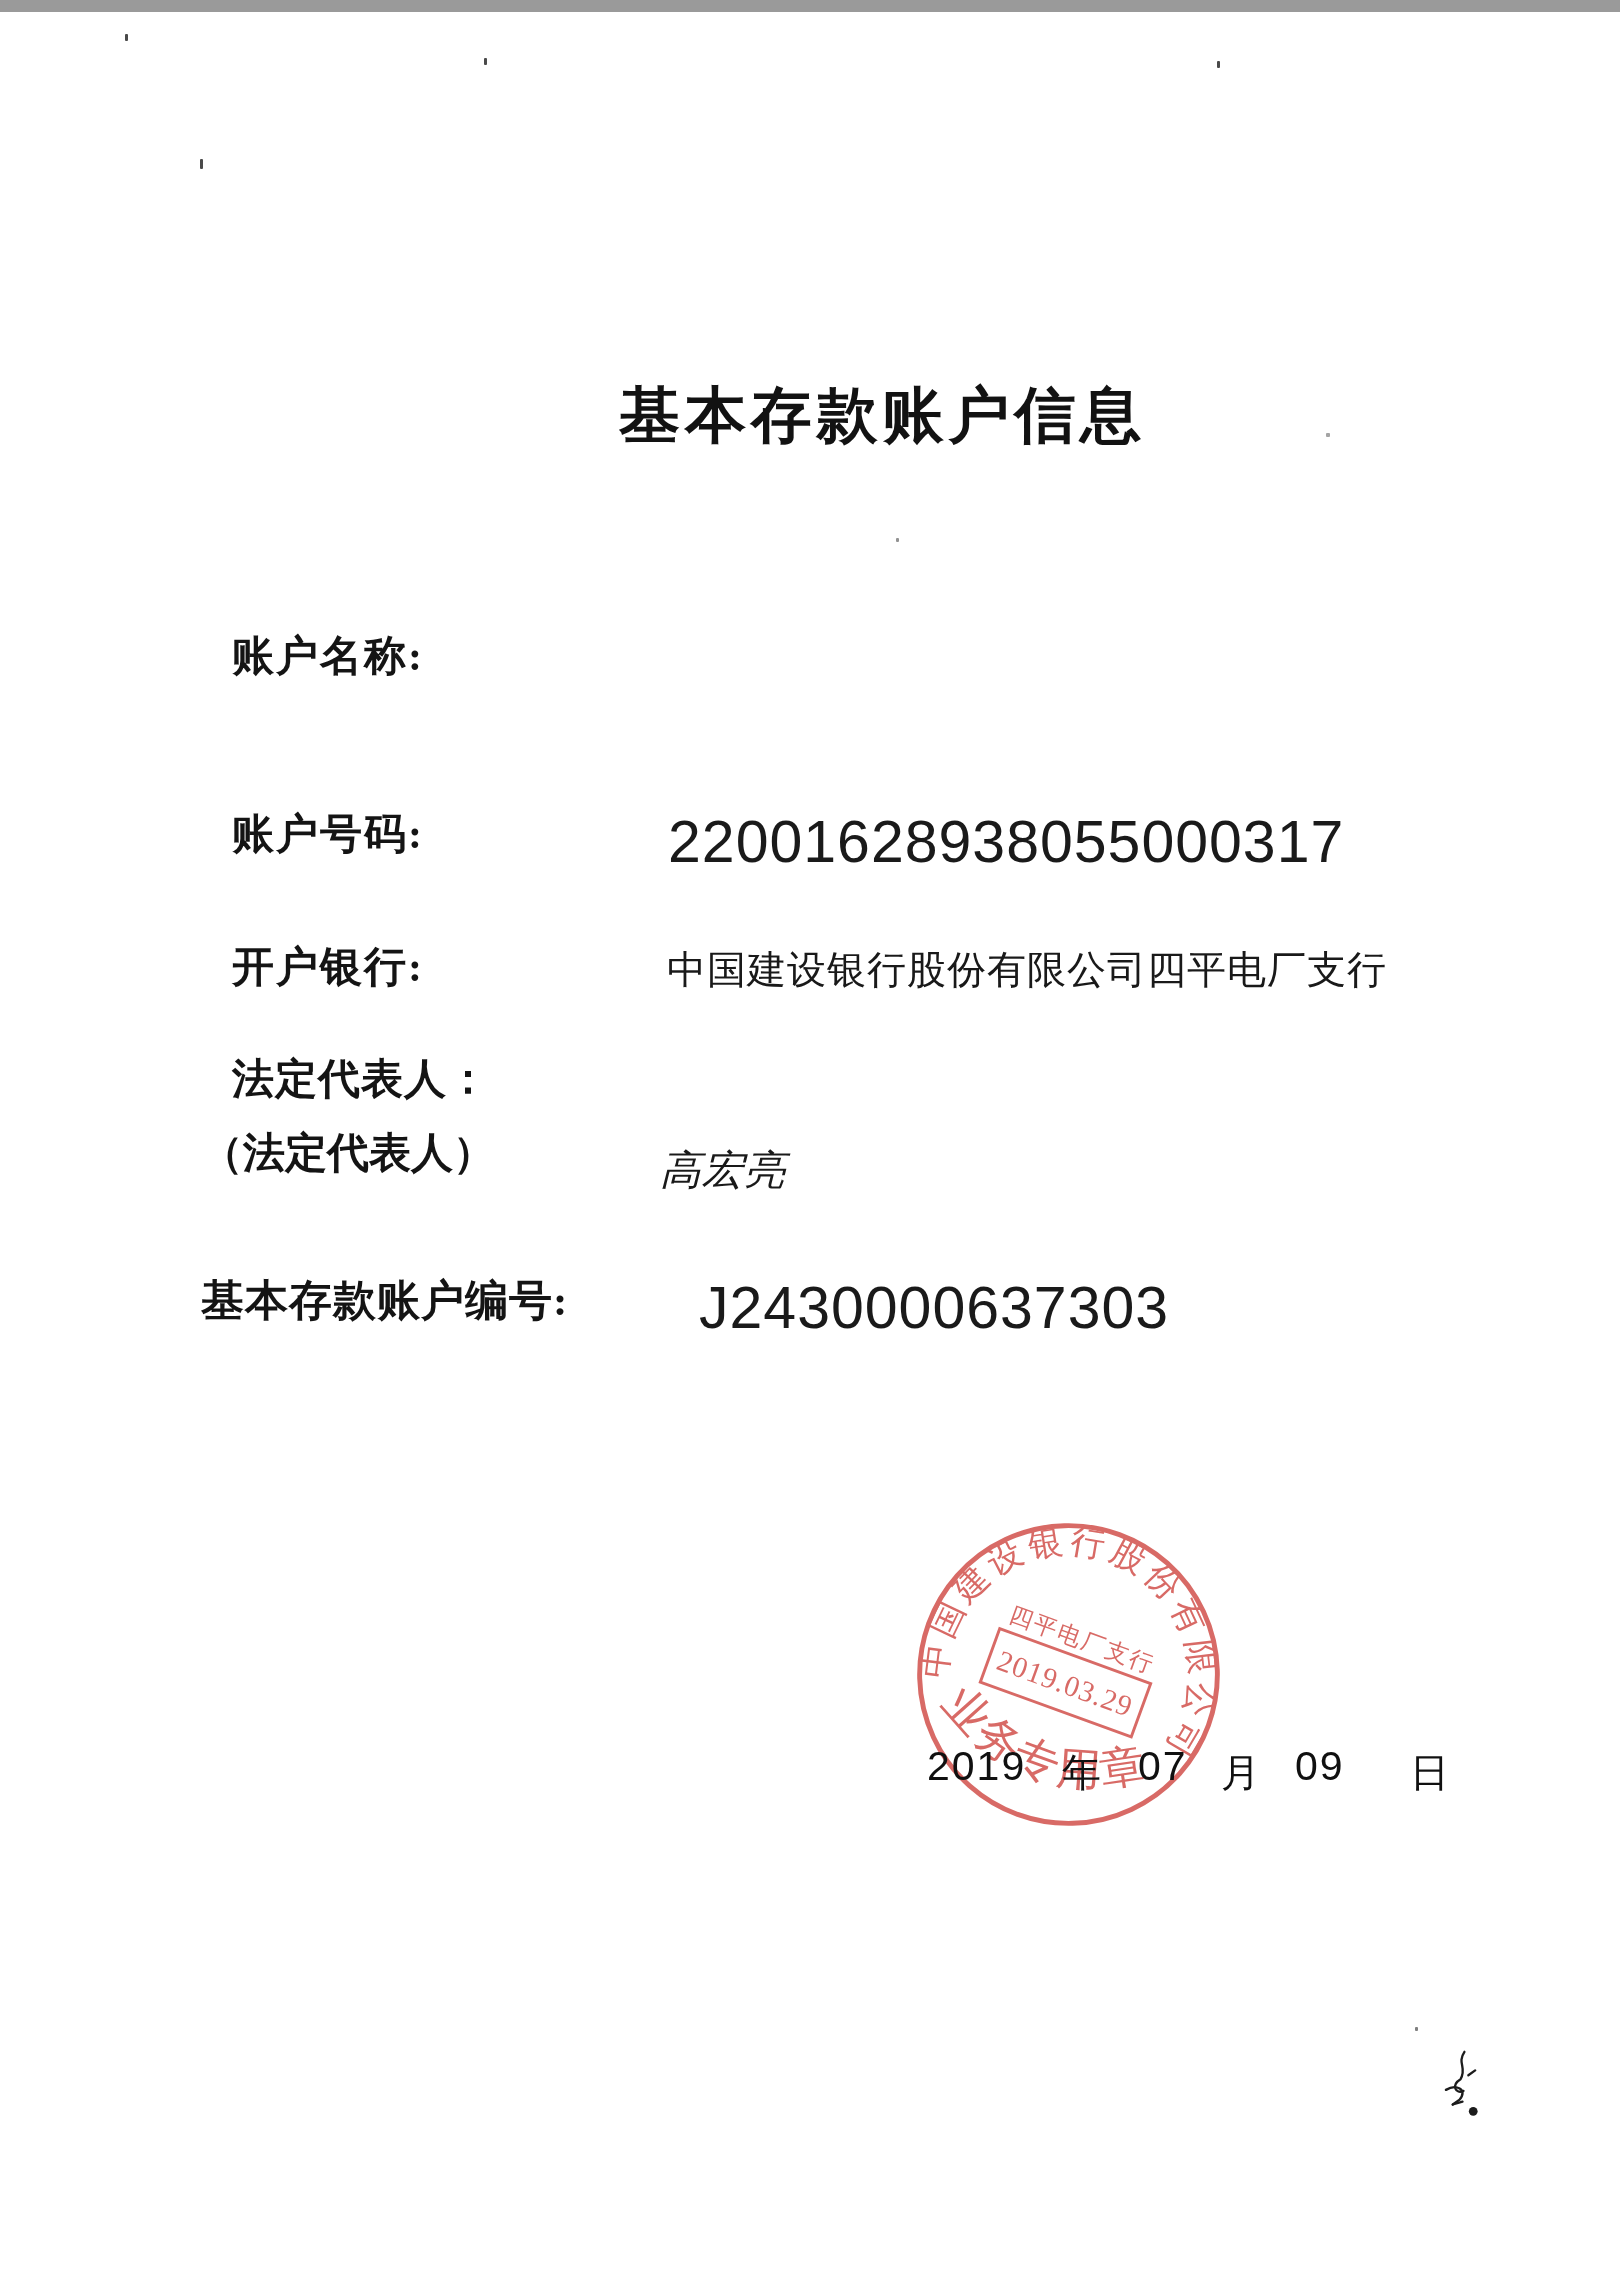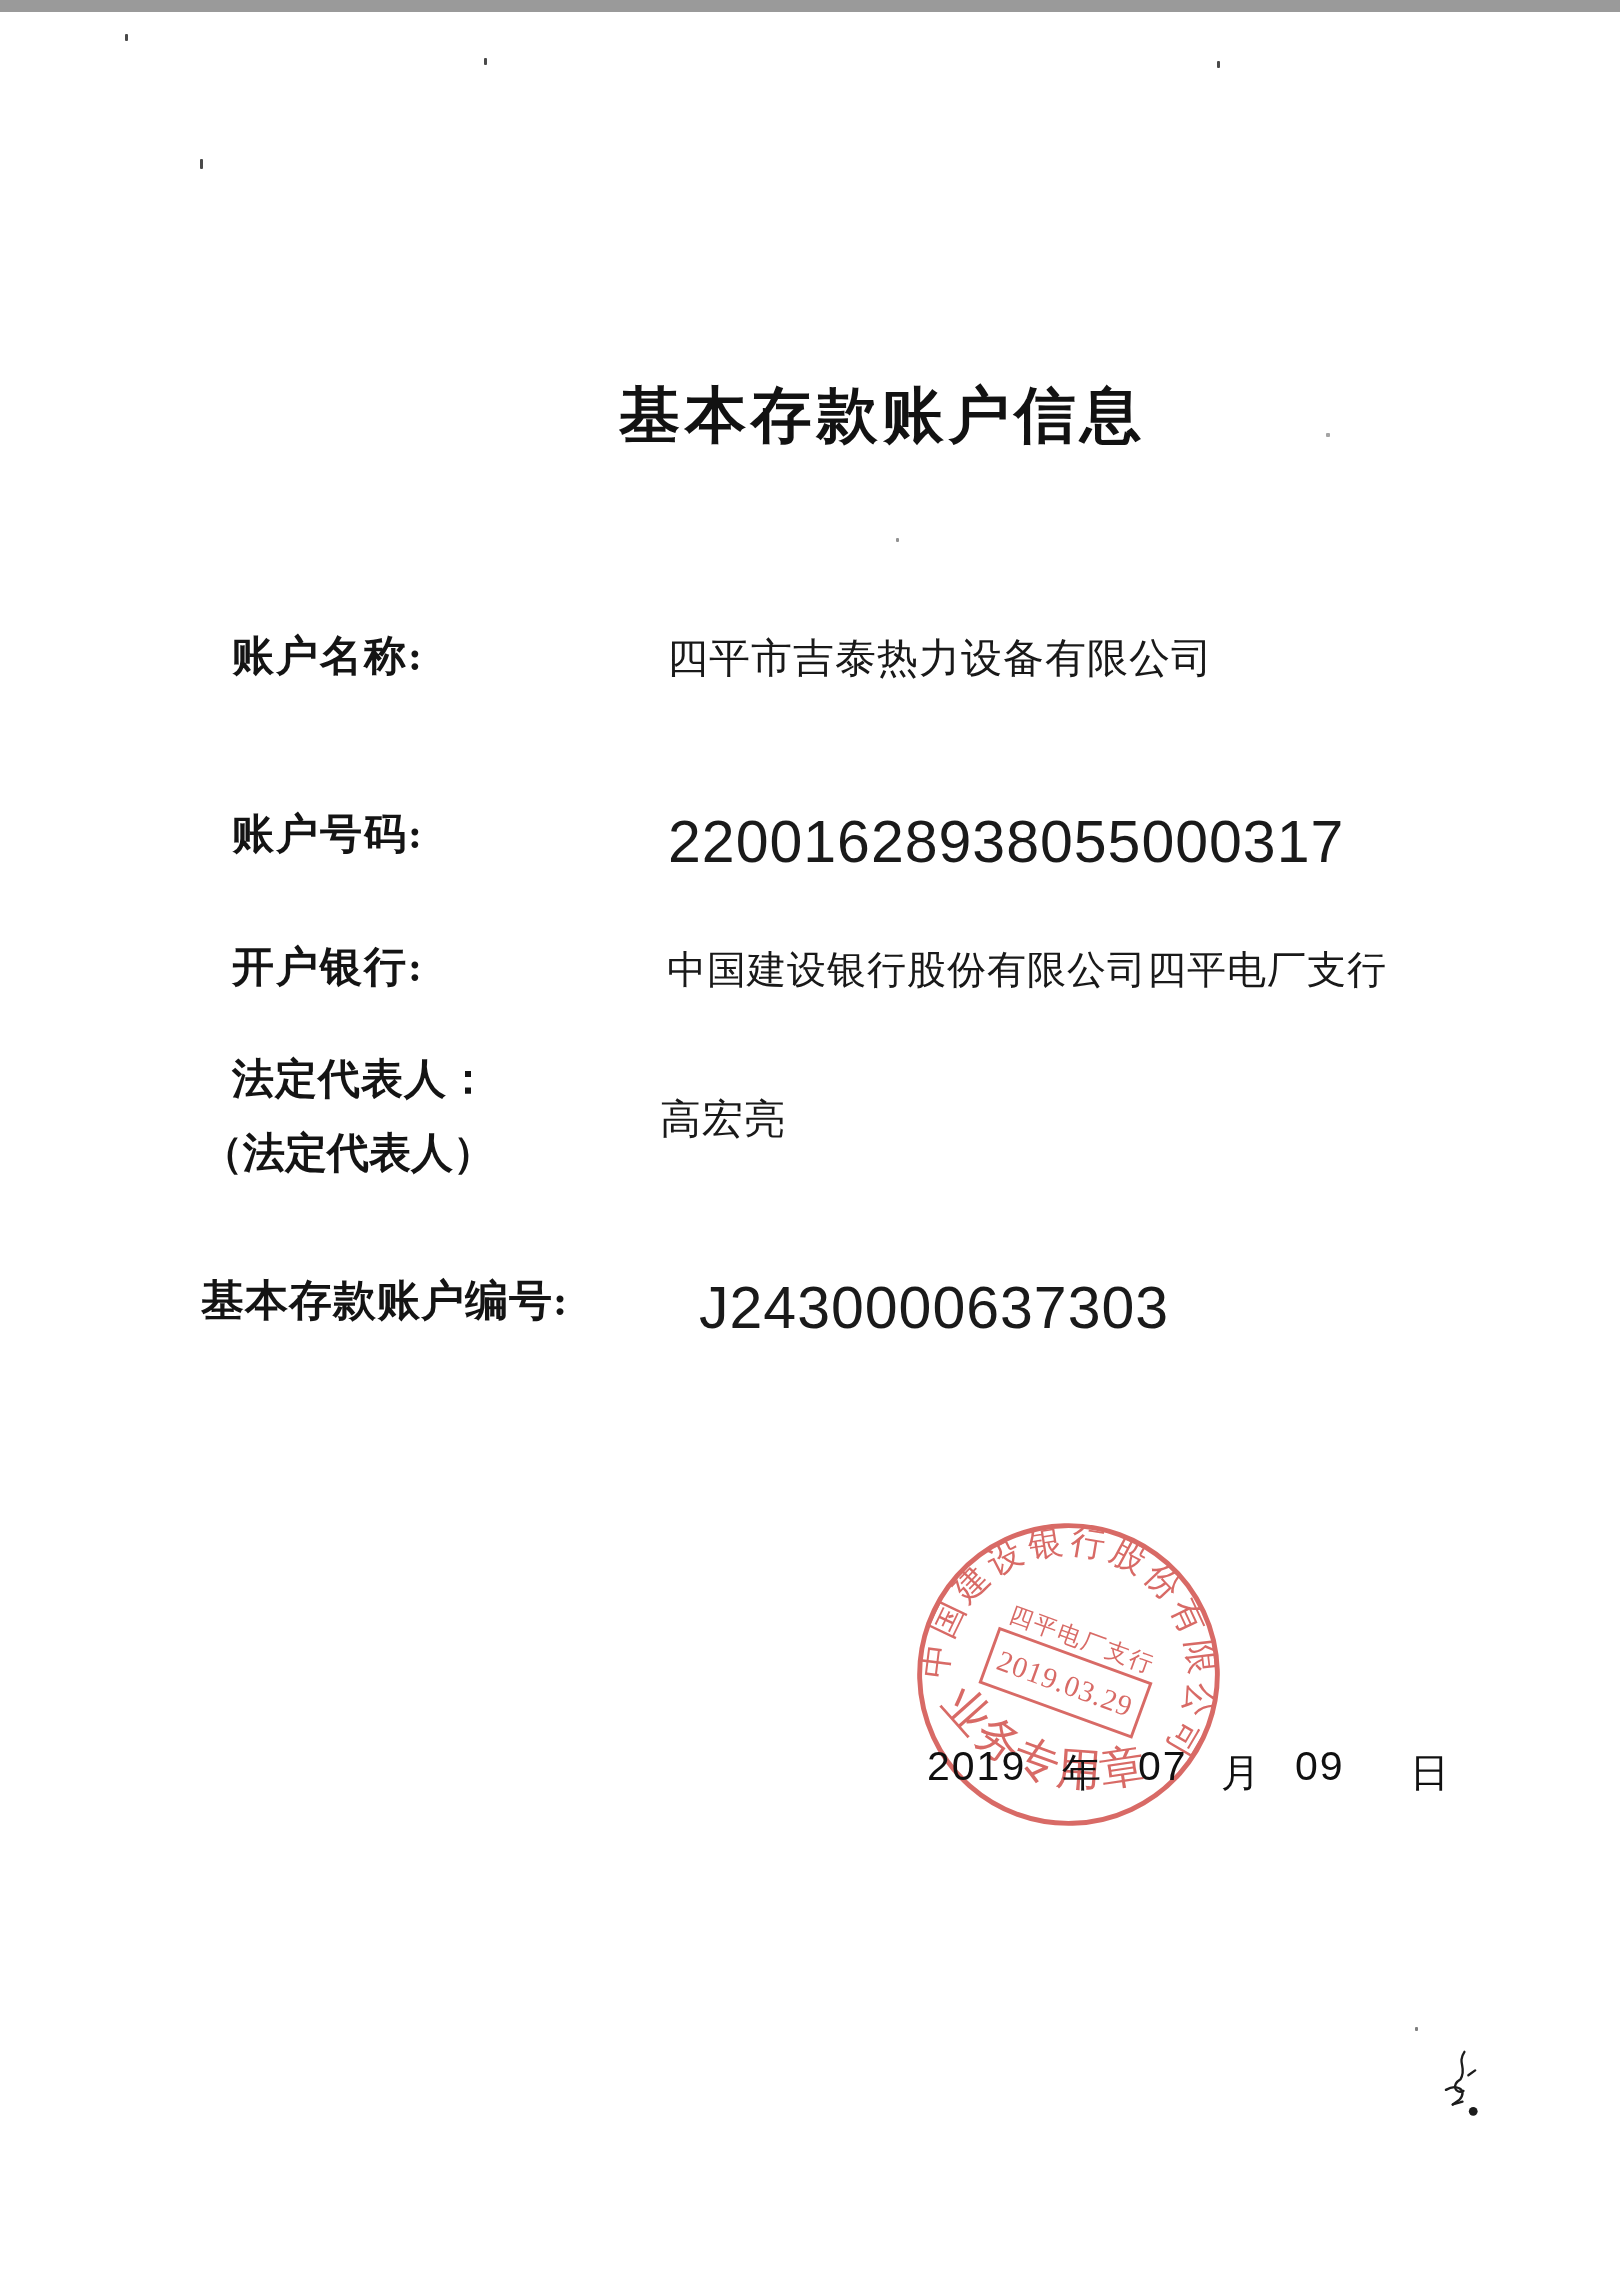--- a/index.html
+++ b/index.html
@@ -33,21 +33,21 @@
   }
 
   .f1-label{left:232px;top:616px;}
   .f1-value{left:667px;top:619px;}
   .f2-label{left:232px;top:794px;}
   .f2-value{left:668px;top:796px;}
   .f3-label{left:232px;top:927px;}
   .f3-value{left:667px;top:931px;font-size:39px;letter-spacing:1px;}
   .f4-label1{left:232px;top:1039px;letter-spacing:1px;}
   .f4-label2{left:201px;top:1113px;font-weight:700;font-size:42px;letter-spacing:0;}
-  .f4-value{left:660px;top:1080px;}
+  .f4-value{left:660px;top:1131px;font-style:italic;}
   .f5-label{left:201px;top:1260px;font-size:43px;letter-spacing:1px;}
   .f5-value{left:699px;top:1262px;}
 
   .stamp-wrap{
     left:902px;top:1496px;width:333px;height:333px;
   }
   .stamp-wrap svg{display:block;}
   .stamp-ring-text{
     font-family:"Liberation Serif","DejaVu Serif",serif;
     font-size:35px;letter-spacing:5px;font-weight:400;
@@ -85,21 +85,20 @@
   .ink-squiggle{left:1433px;top:2034px;width:59px;height:78px;}
 </style>
 </head>
 <body>
 
 <div class="page">
 
   <div class="abs doc-title">基本存款账户信息</div>
 
   <div class="abs field-label f1-label">账户名称:</div>
-  <div class="abs field-value-cjk f1-value">四平市吉泰热力设备有限公司</div>
 
   <div class="abs field-label f2-label">账户号码:</div>
   <div class="abs field-value-num f2-value">22001628938055000317</div>
 
   <div class="abs field-label f3-label">开户银行:</div>
   <div class="abs field-value-cjk f3-value">中国建设银行股份有限公司四平电厂支行</div>
 
   <div class="abs field-label f4-label1">法定代表人：</div>
   <div class="abs field-label f4-label2">（法定代表人）</div>
   <div class="abs field-value-cjk f4-value">高宏亮</div>

